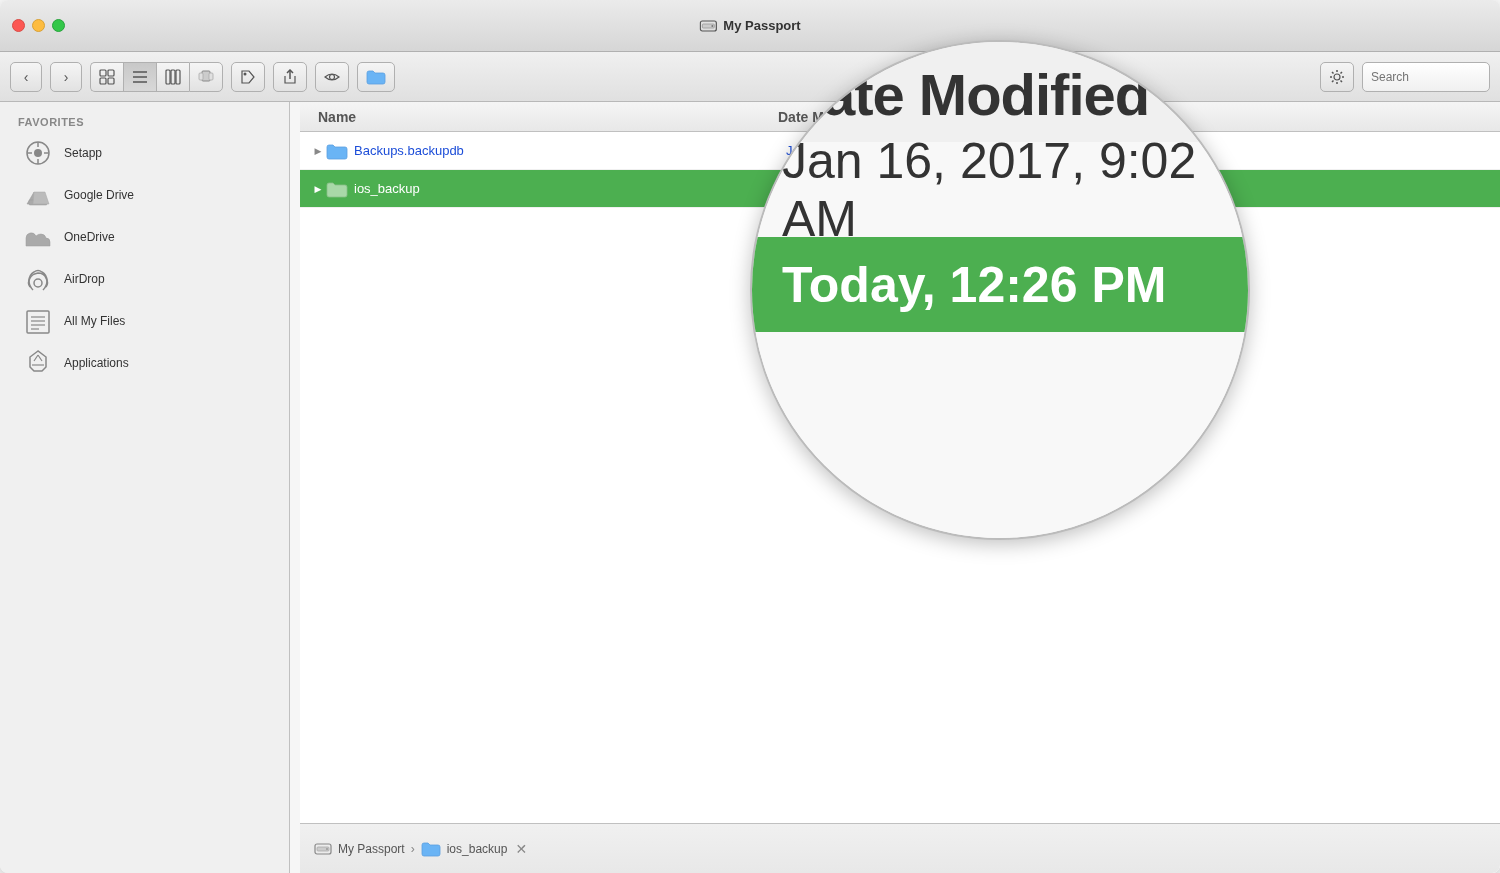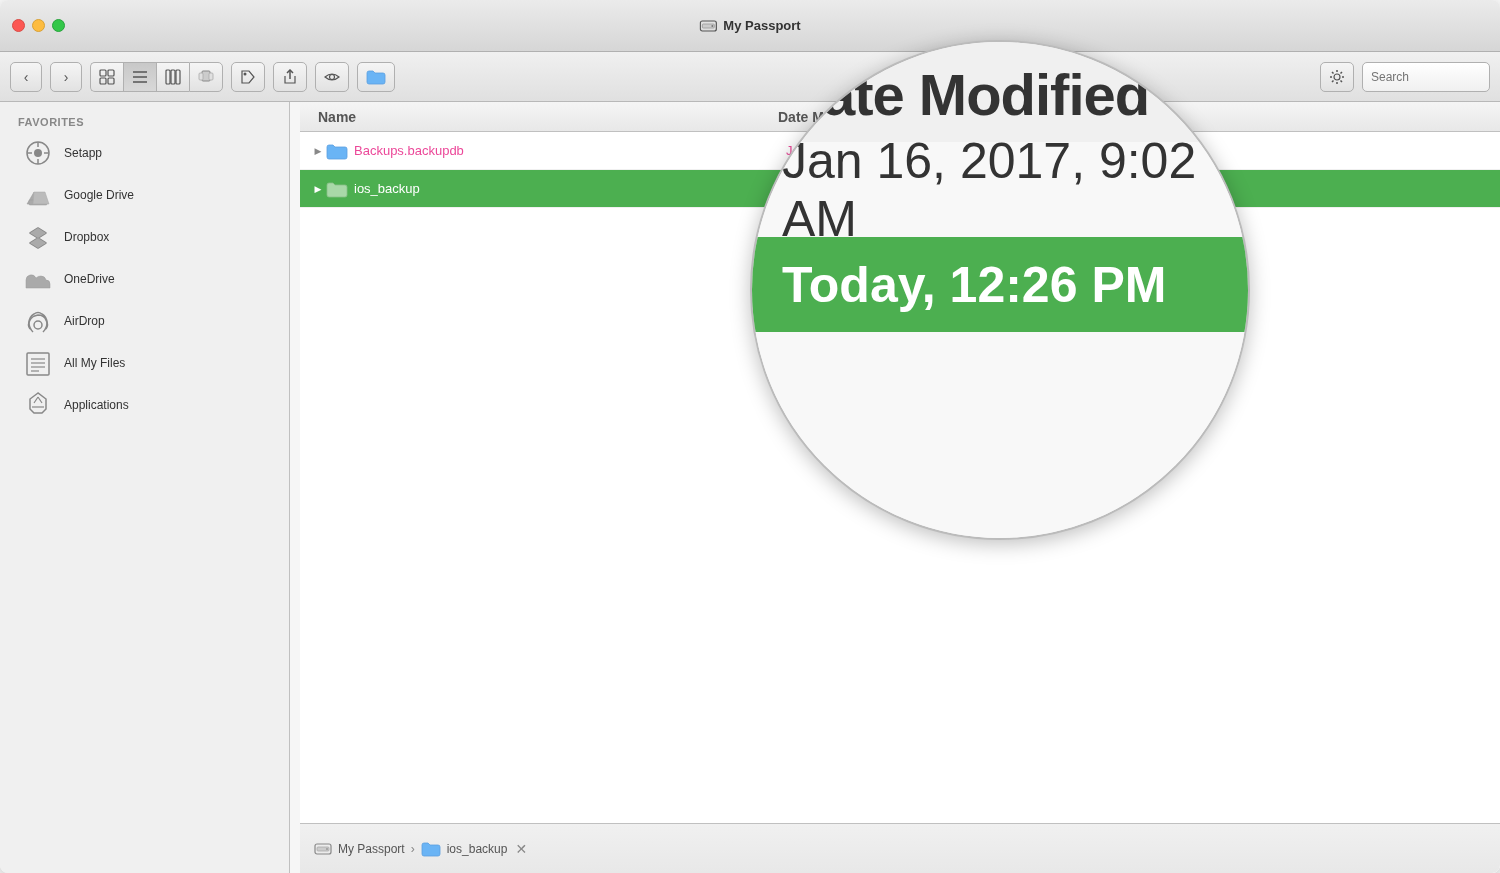--- a/index.html
+++ b/index.html
@@ -208,21 +208,21 @@
 
     .file-folder-icon {
       width: 22px;
       height: 18px;
       display: inline-block;
       margin-right: 6px;
     }
 
     .file-cell {
       font-size: 13px;
-      color: #ec4899;
+      color: #1d4ed8;
     }
     .cell-name { flex: 0 0 460px; display: flex; align-items: center; }
     .cell-date { flex: 0 0 260px; }
     .cell-size { flex: 0 0 80px; }
     .cell-kind { flex: 1; }
 
     
     .statusbar {
       height: 50px;
       background: linear-gradient(to bottom, #f0f0f0, #e8e8e8);
@@ -421,30 +421,20 @@
         <div class="sidebar-item-icon">
           <svg width="26" height="22" viewBox="0 0 26 22">
             <path d="M2 20 L9 8 L13 15 L8 20 Z" fill="#aaa" stroke="#999" stroke-width="0.5"></path>
             <rect x="4" y="16" width="18" height="5" rx="1" fill="#aaa" stroke="#999" stroke-width="0.5"></rect>
             <path d="M9 8 L20 8 L24 20 L8 20 Z" fill="#bbb" stroke="#aaa" stroke-width="0.5"></path>
           </svg>
         </div>
         <span class="sidebar-item-label">Google Drive</span>
       </div>
 
-      <div class="sidebar-item">
-        <div class="sidebar-item-icon">
-          <svg width="26" height="26" viewBox="0 0 26 26">
-            <polygon points="13,4 5,9 13,14 5,19 13,24 21,19 13,14 21,9" fill="none" stroke="#888" stroke-width="1.5" stroke-linejoin="round"></polygon>
-            <polygon points="5,9 13,14 21,9 13,4" fill="#aaa"></polygon>
-            <polygon points="5,19 13,24 21,19 13,14" fill="#aaa"></polygon>
-          </svg>
-        </div>
-        <span class="sidebar-item-label">Dropbox</span>
-      </div>
 
       <div class="sidebar-item">
         <div class="sidebar-item-icon">
           <svg width="28" height="22" viewBox="0 0 28 22">
             <path d="M2 16 L2 20 L26 20 L26 16 Q26 12 22 12 Q21 8 17 8 Q14 8 12 10 Q10 6 6 7 Q2 8 2 12 Z" fill="#aaa" stroke="#999" stroke-width="0.5"></path>
           </svg>
         </div>
         <span class="sidebar-item-label">OneDrive</span>
       </div>
 

